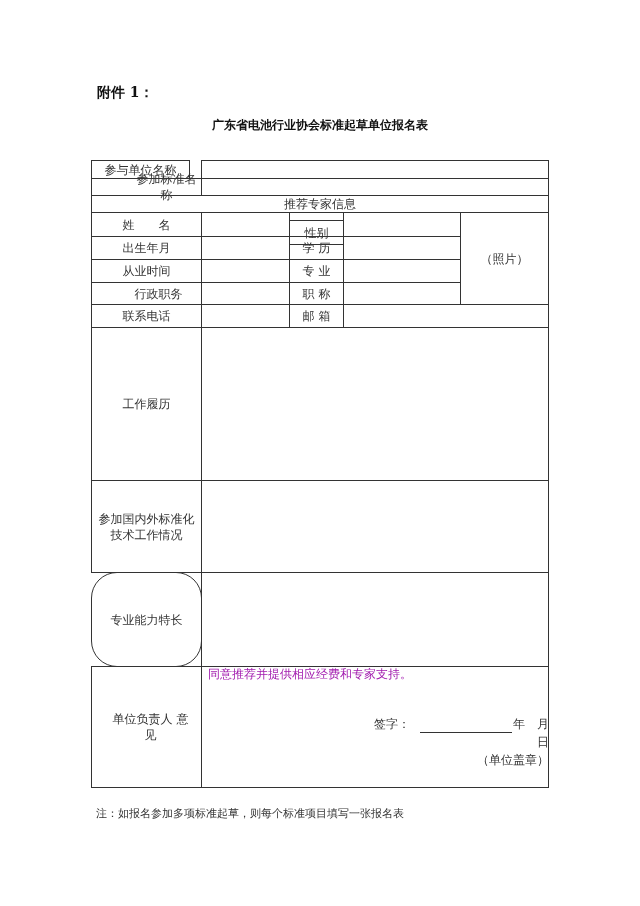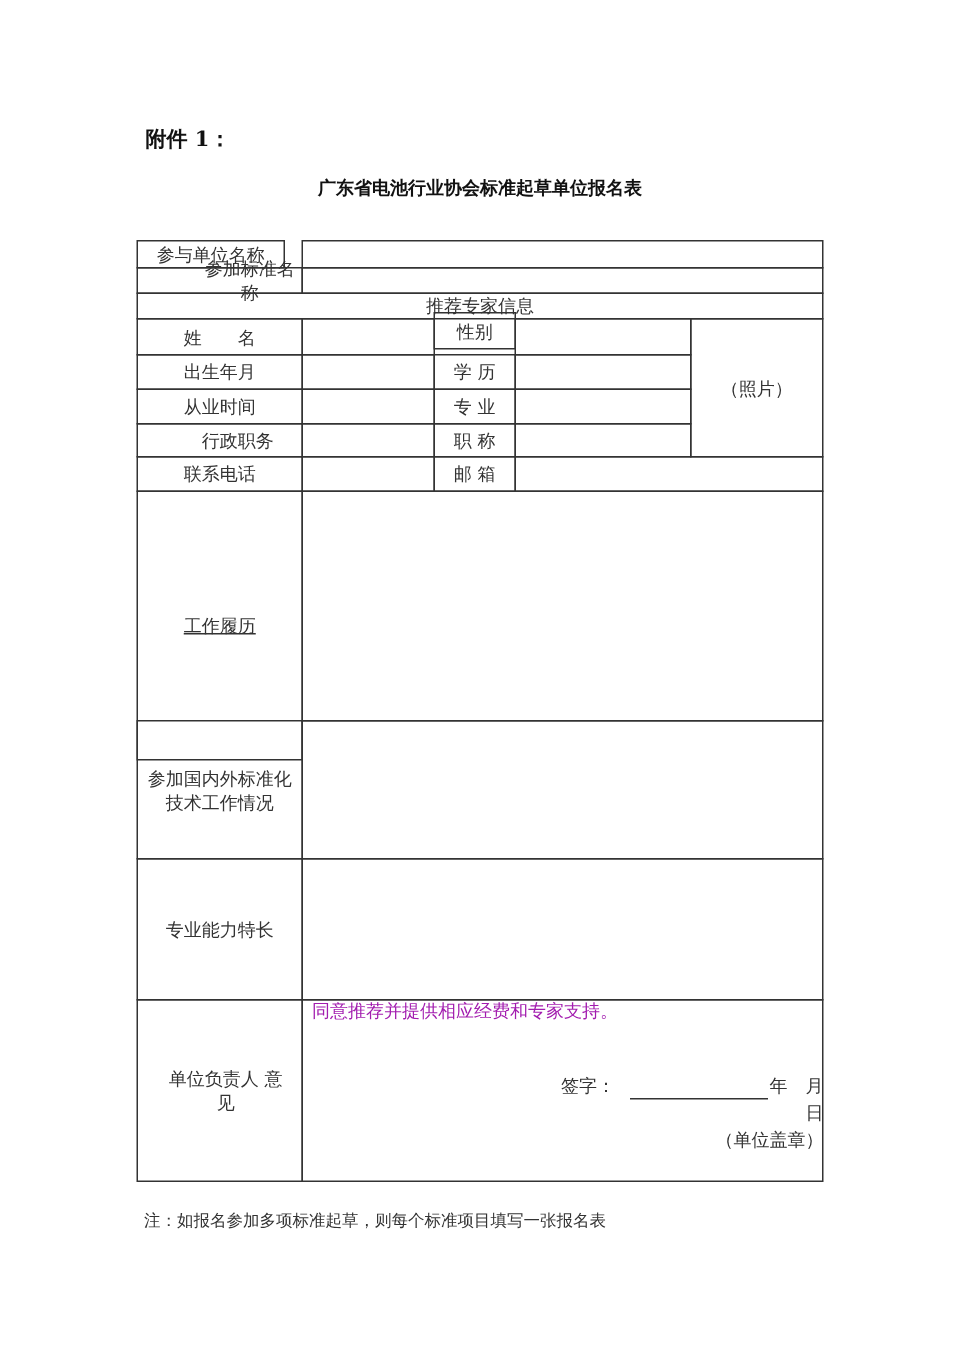--- a/index.html
+++ b/index.html
@@ -29,21 +29,21 @@
 <div class="cell" style="left:91px;top:160px;width:99px;height:19px;">参与单位名称</div>
 <div class="cell" style="left:201px;top:160px;width:348px;height:19px;"></div>
 
 <div class="cell" style="left:91px;top:178px;width:111px;height:18px;padding-left:40px;">参加标准名称</div>
 <div class="cell" style="left:201px;top:178px;width:348px;height:18px;"></div>
 
 <div class="cell" style="left:91px;top:195px;width:458px;height:18px;">推荐专家信息</div>
 
 <div class="cell" style="left:91px;top:212px;width:111px;height:25px;">姓　　名</div>
 <div class="cell" style="left:201px;top:212px;width:89px;height:25px;"></div>
-<div class="cell" style="left:289px;top:208px;width:55px;height:25px;">性别</div>
+<div class="cell" style="left:289px;top:220px;width:55px;height:25px;">性别</div>
 <div class="cell" style="left:343px;top:212px;width:118px;height:25px;"></div>
 
 <div class="cell" style="left:460px;top:212px;width:89px;height:93px;">（照片）</div>
 
 <div class="cell" style="left:91px;top:236px;width:111px;height:24px;">出生年月</div>
 <div class="cell" style="left:201px;top:236px;width:89px;height:24px;"></div>
 <div class="cell" style="left:289px;top:236px;width:55px;height:24px;">学 历</div>
 <div class="cell" style="left:343px;top:236px;width:118px;height:24px;"></div>
 
 <div class="cell" style="left:91px;top:259px;width:111px;height:24px;">从业时间</div>
@@ -54,27 +54,27 @@
 <div class="cell" style="left:91px;top:282px;width:111px;height:23px;padding-left:24px;">行政职务</div>
 <div class="cell" style="left:201px;top:282px;width:89px;height:23px;"></div>
 <div class="cell" style="left:289px;top:282px;width:55px;height:23px;">职 称</div>
 <div class="cell" style="left:343px;top:282px;width:118px;height:23px;"></div>
 
 <div class="cell" style="left:91px;top:304px;width:111px;height:24px;">联系电话</div>
 <div class="cell" style="left:201px;top:304px;width:89px;height:24px;"></div>
 <div class="cell" style="left:289px;top:304px;width:55px;height:24px;">邮 箱</div>
 <div class="cell" style="left:343px;top:304px;width:206px;height:24px;"></div>
 
-<div class="cell" style="left:91px;top:327px;width:111px;height:180px;text-decoration:underline;">工作履历</div>
+<div class="cell" style="left:91px;top:327px;width:111px;height:154px;">工作履历</div>
 <div class="cell" style="left:201px;top:327px;width:348px;height:154px;"></div>
 
 <div class="cell" style="left:91px;top:480px;width:111px;height:93px;padding:0 6px;">参加国内外标准化技术工作情况</div>
 <div class="cell" style="left:201px;top:480px;width:348px;height:93px;"></div>
 
-<div class="cell" style="left:91px;top:572px;width:111px;height:95px;">专业能力特长</div>
+<div class="cell" style="left:91px;top:572px;width:111px;height:95px;border-radius:26px;">专业能力特长</div>
 <div class="cell" style="left:201px;top:572px;width:348px;height:95px;"></div>
 
 <div class="cell" style="left:91px;top:666px;width:111px;height:122px;padding:0 12px 0 20px;">单位负责人 意见</div>
 <div class="cell" style="left:201px;top:666px;width:348px;height:122px;"></div>
 
 <div class="consent">同意推荐并提供相应经费和专家支持。</div>
 <div class="sign">签字：</div>
 <div class="sign-line"></div>
 <div class="year">年</div>
 <div class="month">月</div>

